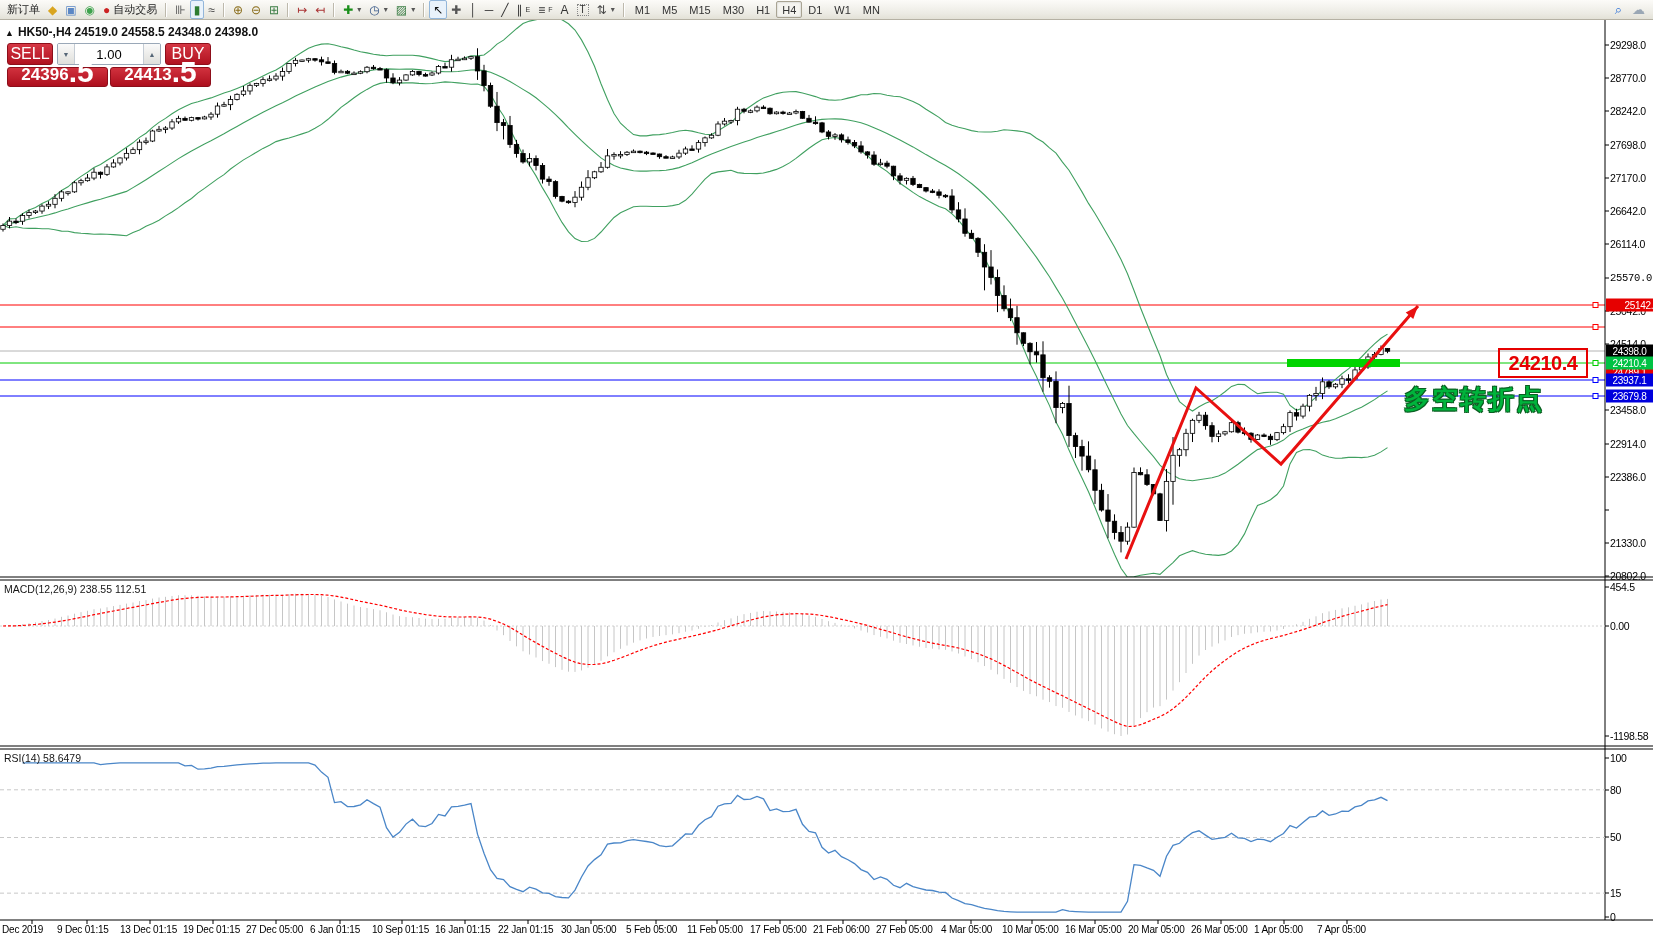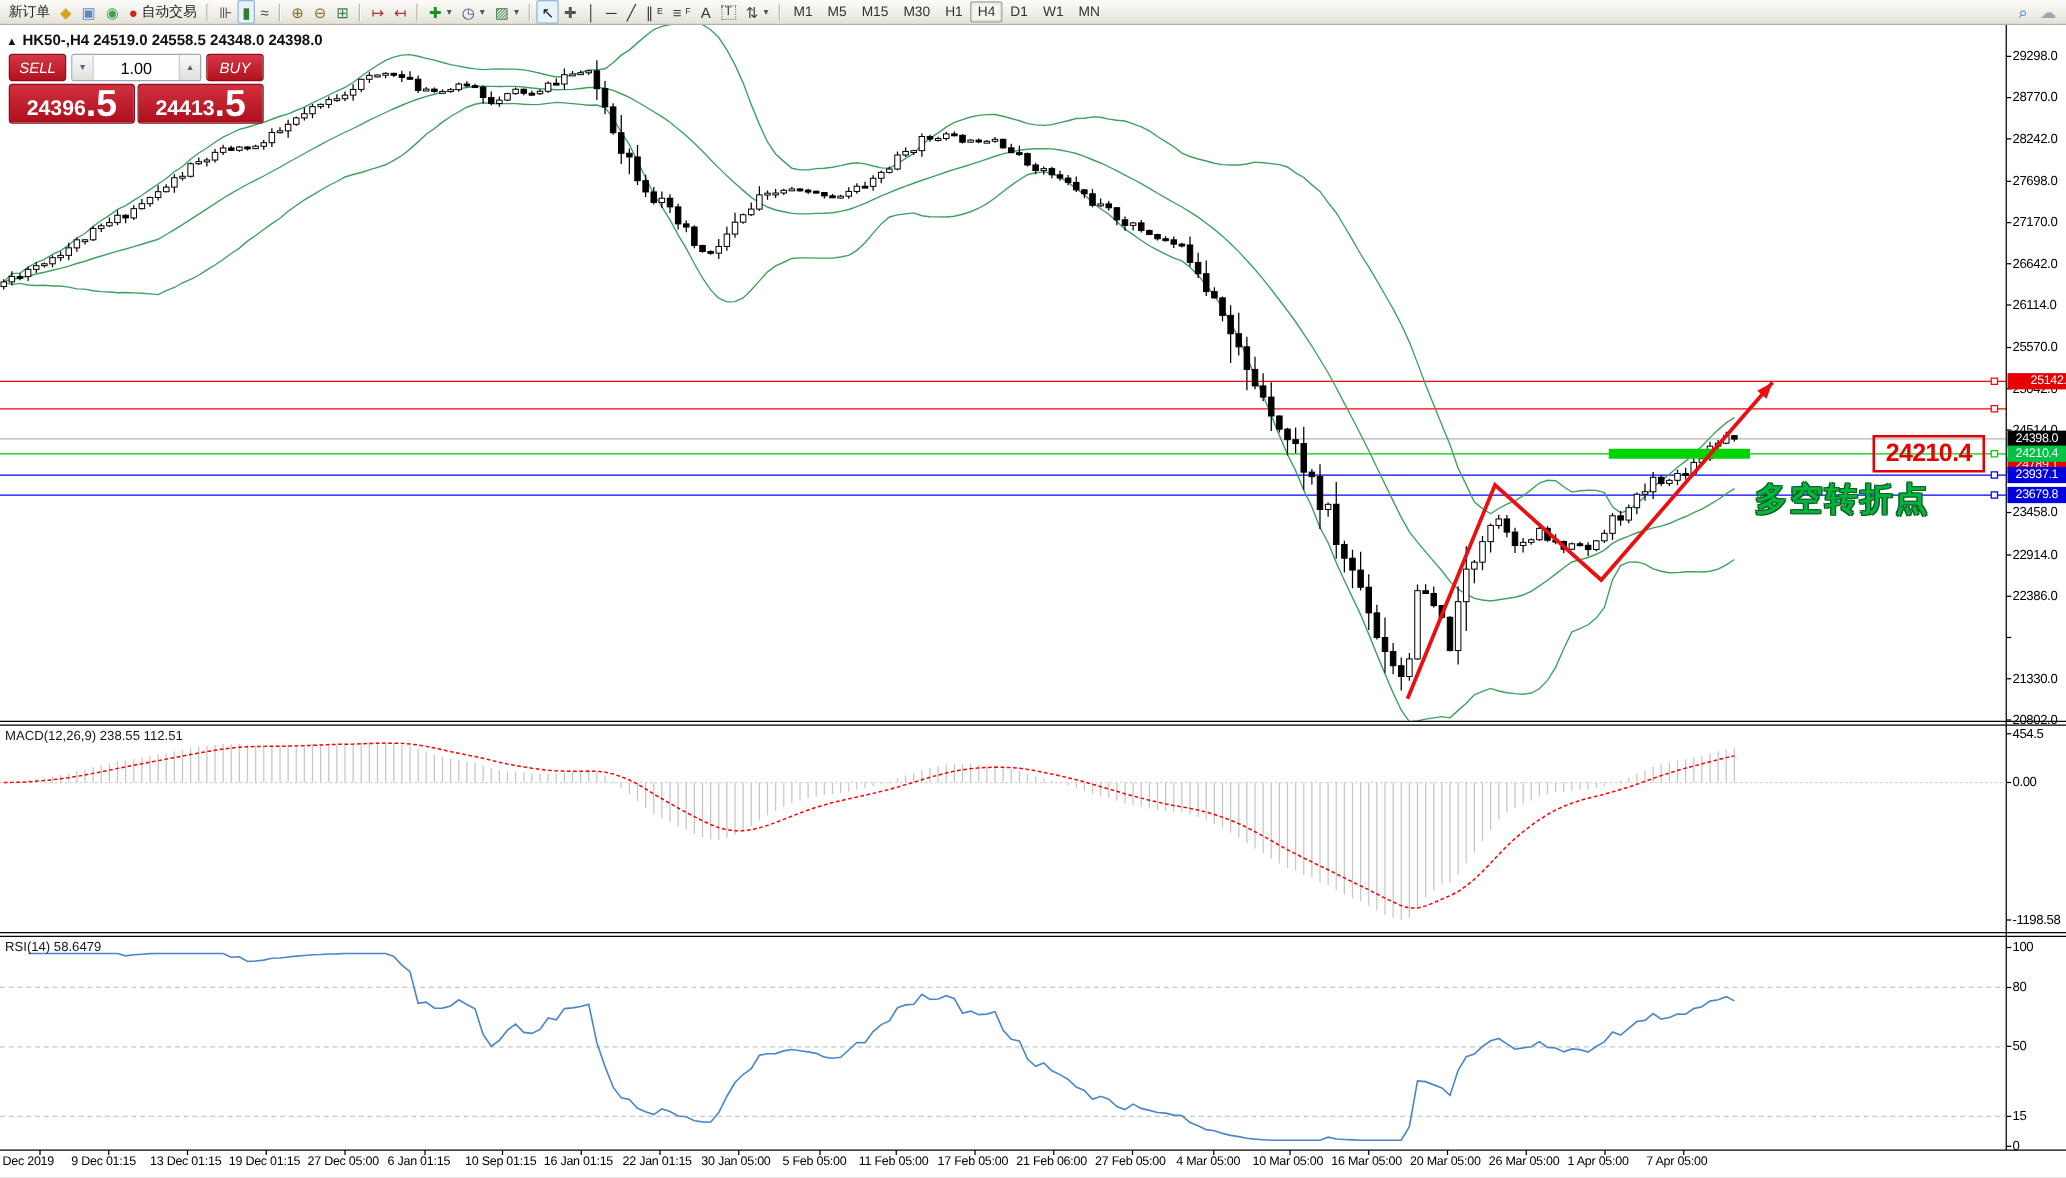--- a/index.html
+++ b/index.html
@@ -22,28 +22,28 @@
   .tb-right{margin-left:auto;display:flex;align-items:center;padding-right:8px;gap:10px;}
   
   .chart-region{position:absolute;top:20px;left:0;width:1653px;height:922px;background:#fff;}
   svg#cv{position:absolute;top:0;left:0;z-index:1;}
   .chart-title{position:absolute;left:5px;top:5px;z-index:3;font-size:12px;font-weight:bold;color:#111;}
   .chart-title .tri{font-size:9px;margin-right:4px;}
   
   .trade-widget{position:absolute;left:7px;top:23px;width:204px;z-index:4;}
   .tw-row1{display:flex;height:22px;gap:4px;}
   .tw-btn{background:linear-gradient(#d53744,#b01220);border:1px solid #8d0e1a;border-radius:3px;color:#fff;
-    font-size:12px;display:flex;align-items:center;justify-content:center;font-style:italic;}
+    font-size:16px;display:flex;align-items:center;justify-content:center;}
   .tw-sell{width:44px;} .tw-buy{width:44px;}
   .tw-vol{flex:1;display:flex;border:1px solid #9aa8b8;border-radius:2px;background:#fff;overflow:hidden;}
   .tw-spin{width:16px;background:linear-gradient(#fafafa,#dfdfdb);border:0;color:#567;font-size:7px;
     display:flex;align-items:center;justify-content:center;}
   .tw-spin.left{border-right:1px solid #c5ccd4;} .tw-spin.right{border-left:1px solid #c5ccd4;}
   .tw-vol-val{flex:1;display:flex;align-items:center;justify-content:center;font-size:13px;color:#000;}
-  .tw-row2{display:flex;margin-top:2px;gap:2px;height:32px;}
+  .tw-row2{display:flex;margin-top:2px;gap:2px;height:20px;}
   .tw-price{flex:1;background:linear-gradient(#d1313e,#ad0f1d);border:1px solid #8d0e1a;border-radius:3px;
     color:#fff;display:flex;align-items:flex-end;justify-content:center;padding-bottom:3px;}
   .tw-price .main{font-size:17px;font-weight:bold;line-height:1;}
   .tw-price .frac{font-size:30px;font-weight:bold;line-height:.75;}
   
   .ylab{position:absolute;left:1610px;transform:translateY(-50%);font-size:10.5px;color:#000;
     white-space:nowrap;z-index:2;letter-spacing:-.3px;}
   .ylab.hl{left:1606px;width:47px;height:13px;line-height:13px;text-align:center;color:#fff;
     font-size:10px;z-index:3;transform:translateY(-50%);letter-spacing:-.3px;}
   .pane-header{position:absolute;left:4px;font-size:10.5px;color:#151515;z-index:3;}
@@ -944,21 +944,21 @@
     <div class="turning-text">多空转折点</div>
 
     <div id="labels">
         <div class="ylab" style="top: 25px;">29298.0</div>
         <div class="ylab" style="top: 58px;">28770.0</div>
         <div class="ylab" style="top: 91px;">28242.0</div>
         <div class="ylab" style="top: 125px;">27698.0</div>
         <div class="ylab" style="top: 158px;">27170.0</div>
         <div class="ylab" style="top: 191px;">26642.0</div>
         <div class="ylab" style="top: 224px;">26114.0</div>
-        <div class="ylab" style="top: 258px;">25570.0</div>
+        <div class="ylab" style="top: 258px; font-family: Liberation Mono, monospace;">25570.0</div>
         <div class="ylab" style="top: 291px;">25042.0</div>
         <div class="ylab" style="top: 324px;">24514.0</div>
         <div class="ylab" style="top: 390px;">23458.0</div>
         <div class="ylab" style="top: 424px;">22914.0</div>
         <div class="ylab" style="top: 457px;">22386.0</div>
         <div class="ylab" style="top: 490px; margin-left: 48px;">21858.0</div>
         <div class="ylab" style="top: 523px;">21330.0</div>
         <div class="ylab" style="top: 556px;">20802.0</div>
         <div class="ylab" style="top: 567px;">454.5</div>
         <div class="ylab" style="top: 606px;">0.00</div>

